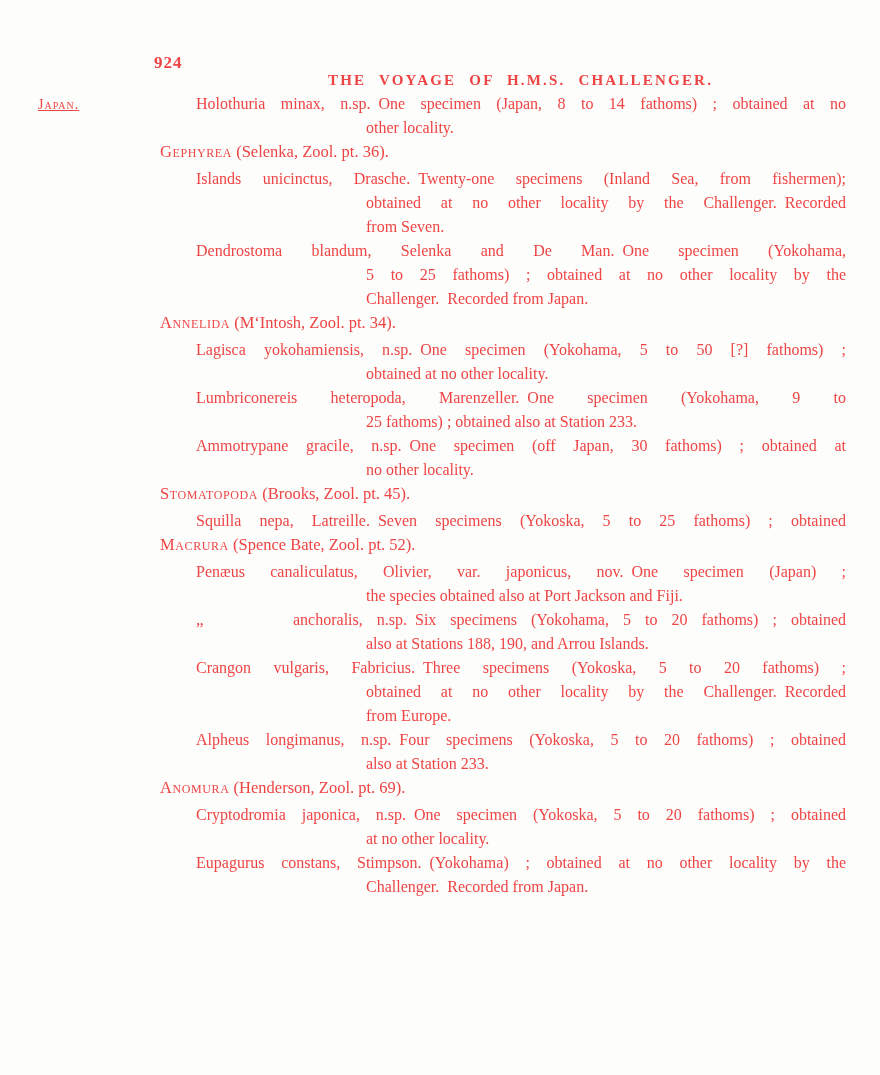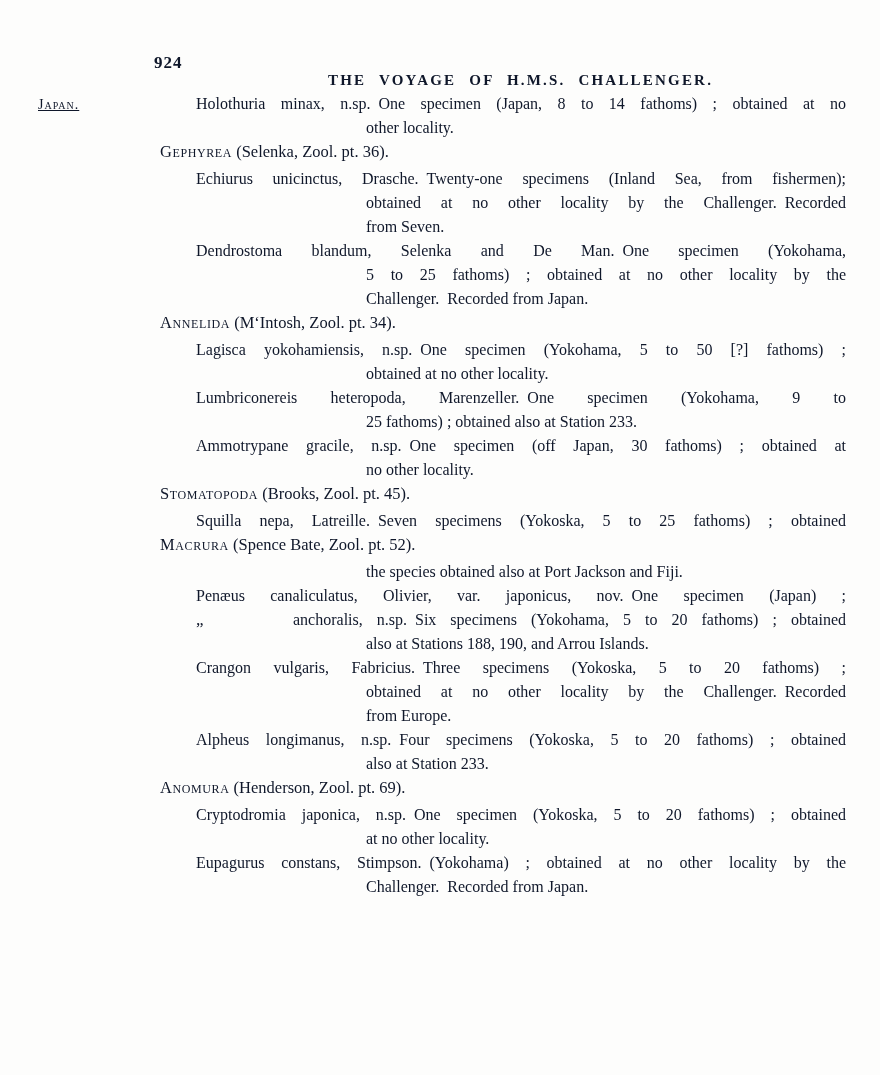--- a/index.html
+++ b/index.html
@@ -7,21 +7,21 @@
     padding: 0;
     background: #ffffff;
   }
   .page {
     position: relative;
     width: 880px;
     height: 1075px;
     background: #fdfdfc;
     overflow: hidden;
     font-family: "Liberation Serif", "DejaVu Serif", serif;
-    color: #0f172a;
+    color: #ef4444;
   }
   
   .pagenum {
     position: absolute;
     left: 154px;
     top: 53px;
     font-size: 17px;
     font-weight: bold;
     letter-spacing: 1px;
   }
@@ -92,21 +92,21 @@
   <div class="content">
       <div class="section">
         <div class="entry">
           <div class="line fill"><span class="it">Holothuria minax</span><span>, n.sp. One specimen (Japan, 8 to 14 fathoms) ; obtained at no</span></div>
           <div class="line cont"><span>other locality.</span></div>
         </div>
       </div>
       <div class="section">
         <div class="line heading"><span class="sc">Gephyrea</span><span> (Selenka, Zool. pt. 36).</span></div>
         <div class="entry">
-          <div class="line fill"><span class="it">Echiurus unicinctus</span><span>, Drasche. Twenty-one specimens (Inland Sea, from fishermen);</span></div>
+          <div class="line fill"><span class="it">Islands unicinctus</span><span>, Drasche. Twenty-one specimens (Inland Sea, from fishermen);</span></div>
           <div class="line cont fill"><span>obtained at no other locality by the Challenger. Recorded</span></div>
           <div class="line cont"><span>from Seven.</span></div>
         </div>
         <div class="entry">
           <div class="line fill"><span class="it">Dendrostoma blandum</span><span>, Selenka and De Man. One specimen (Yokohama,</span></div>
           <div class="line cont fill"><span>5 to 25 fathoms) ; obtained at no other locality by the</span></div>
           <div class="line cont"><span>Challenger. Recorded from Japan.</span></div>
         </div>
       </div>
       <div class="section">
@@ -126,22 +126,22 @@
       </div>
       <div class="section">
         <div class="line heading"><span class="sc">Stomatopoda</span><span> (Brooks, Zool. pt. 45).</span></div>
         <div class="entry">
           <div class="line fill"><span class="it">Squilla nepa</span><span>, Latreille. Seven specimens (Yokoska, 5 to 25 fathoms) ; obtained</span></div>
         </div>
       </div>
       <div class="section">
         <div class="line heading"><span class="sc">Macrura</span><span> (Spence Bate, Zool. pt. 52).</span></div>
         <div class="entry">
+          <div class="line fill"><span class="it">Penæus canaliculatus</span><span>, Olivier, var. </span><span class="it">japonicus</span><span>, nov. One specimen (Japan) ;</span></div>
           <div class="line cont"><span>the species obtained also at Port Jackson and Fiji.</span></div>
-          <div class="line fill"><span class="it">Penæus canaliculatus</span><span>, Olivier, var. </span><span class="it">japonicus</span><span>, nov. One specimen (Japan) ;</span></div>
         </div>
         <div class="entry">
           <div class="line fill"><span class="ditto">„</span><span class="it">anchoralis</span><span>, n.sp. Six specimens (Yokohama, 5 to 20 fathoms) ; obtained</span></div>
           <div class="line cont"><span>also at Stations 188, 190, and Arrou Islands.</span></div>
         </div>
         <div class="entry">
           <div class="line fill"><span class="it">Crangon vulgaris</span><span>, Fabricius. Three specimens (Yokoska, 5 to 20 fathoms) ;</span></div>
           <div class="line cont fill"><span>obtained at no other locality by the Challenger. Recorded</span></div>
           <div class="line cont"><span>from Europe.</span></div>
         </div>

